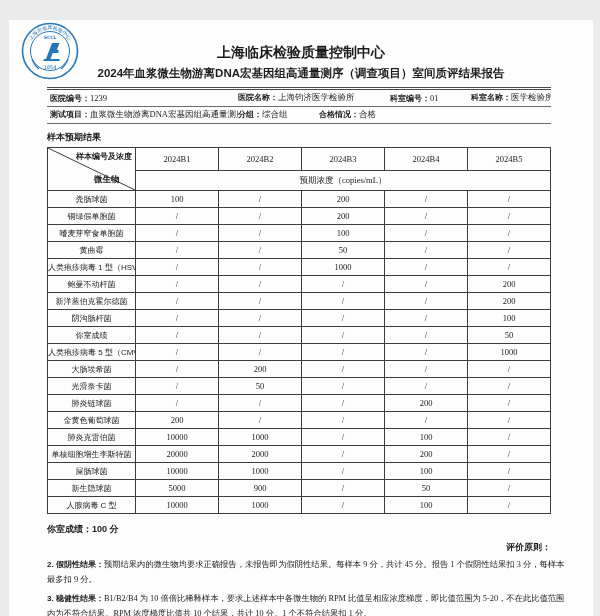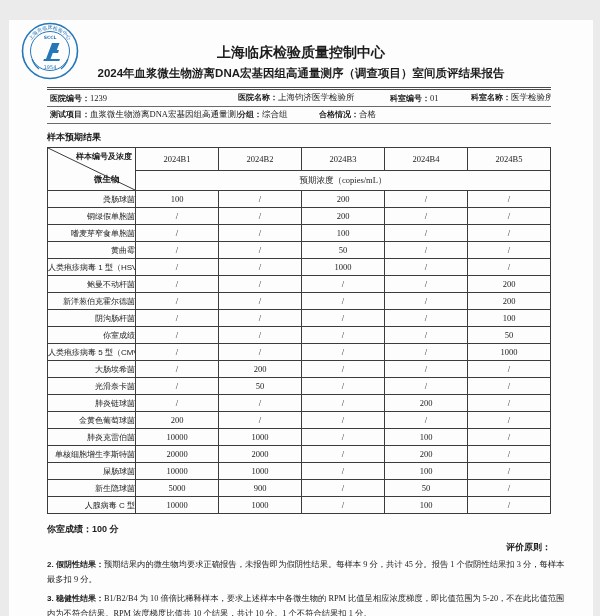--- a/index.html
+++ b/index.html
@@ -62,21 +62,21 @@
     border:1px solid #3c3c3c;
     padding:0;text-align:center;vertical-align:middle;
     font-weight:normal;
     overflow:hidden;white-space:nowrap;
   }
   table.main col.c0{width:88px;}
   .hdr-row th{height:22px;font-weight:bold;}
   .sub-row th{height:19px;font-weight:bold;}
   tbody.rows td,tbody.rows th{height:16px;}
   tbody.rows th{font-weight:normal;font-size:8px;
-    font-family:"Liberation Sans","DejaVu Sans",sans-serif;text-align:right;}
+    font-family:"Liberation Sans","DejaVu Sans",sans-serif;}
   .corner{position:relative;padding:0;}
   .corner svg.diag{position:absolute;left:0;top:0;width:100%;height:100%;}
   .corner .ctop{
     position:absolute;top:3px;right:3px;
     font-weight:bold;font-size:8px;
     font-family:"Liberation Sans","DejaVu Sans",sans-serif;
   }
   .corner .cbottom{
     position:absolute;bottom:4px;left:6px;
     font-weight:bold;font-size:8.5px;

